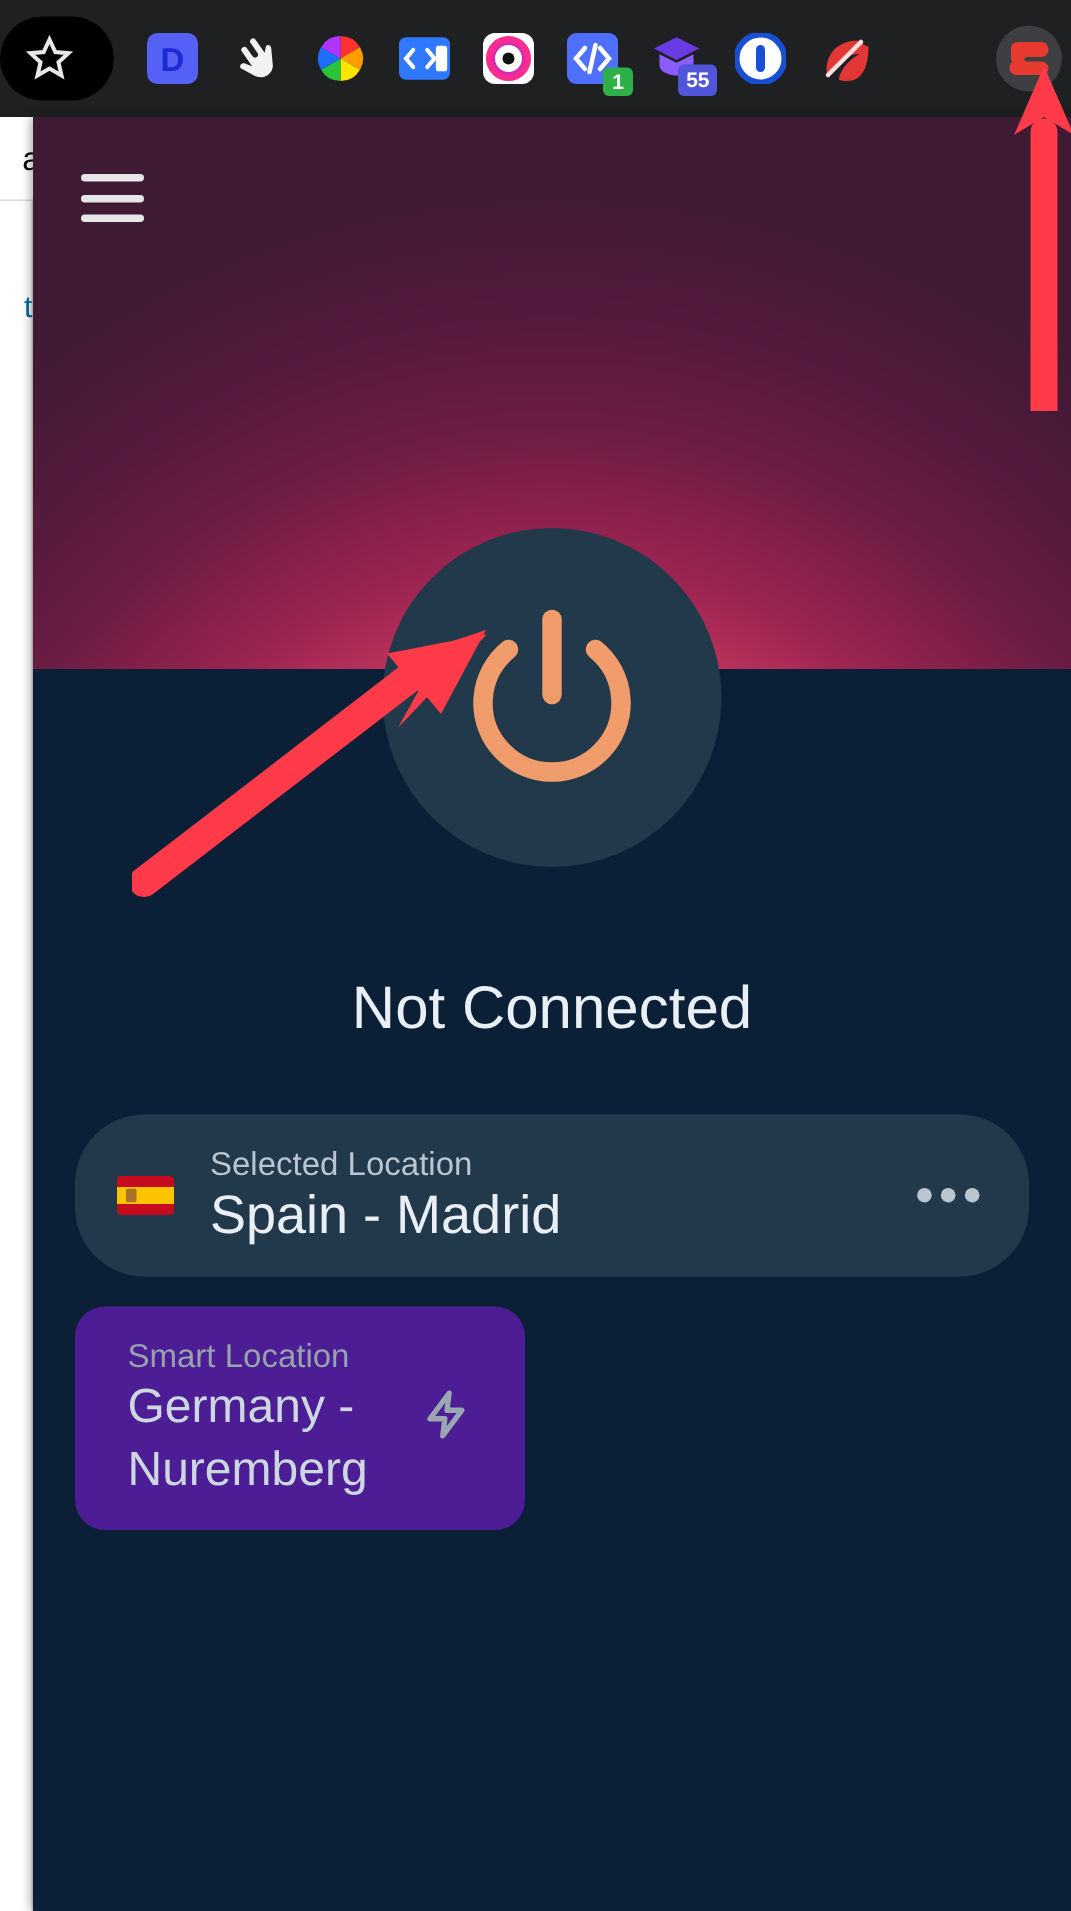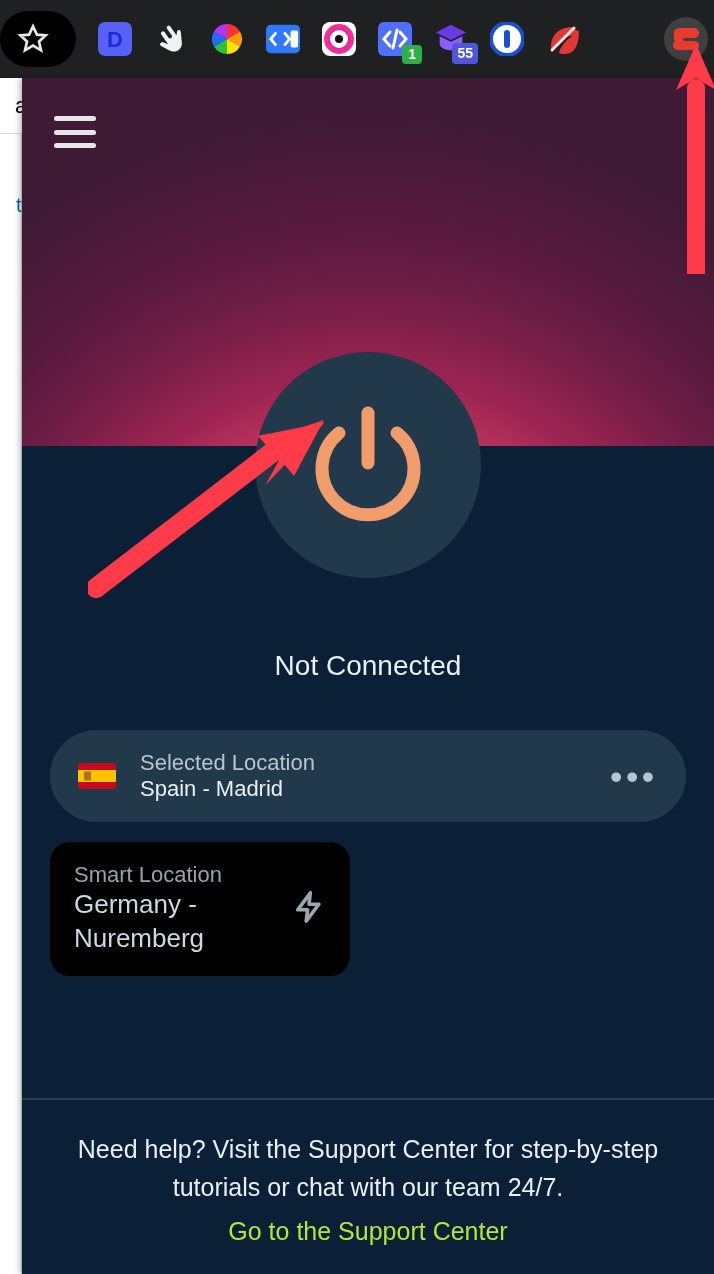--- a/index.html
+++ b/index.html
@@ -121,21 +121,21 @@
       background:#22384b;
       display:flex;align-items:center;justify-content:center;
       cursor:pointer;
     }
     .power-icon{color:#f09c6b;}
 
     .status-row{
       margin-top:204px;
       text-align:center;
       color:#e9eff5;
-      font-size:28px;
+      font-size:40px;
       font-weight:400;
     }
 
     .cards{
       padding:48px 28px 0;
     }
     .card-primary{
       background:#22384b;
       border-radius:46px;
       padding:20px 28px;
@@ -145,35 +145,35 @@
       cursor:pointer;
       justify-content:flex-end;
     }
     .flag{
       width:38px;height:26px;border-radius:3px;position:relative;overflow:hidden;flex:0 0 auto;
     }
     .flag-es{background:linear-gradient(#c60b1e 0 28%,#ffc400 28% 72%,#c60b1e 72% 100%);position:relative}
     .flag-es::after{content:"";position:absolute;left:6px;top:50%;transform:translateY(-50%);width:7px;height:9px;background:#a8732b;border-radius:1px;}
     .card-primary .txt{flex:1}
     .card-primary .label{color:#b9c5cf;font-size:22px}
-    .card-primary .value{color:#e9eff5;font-size:22px;font-weight:500}
+    .card-primary .value{color:#e9eff5;font-size:36px;font-weight:500}
     .dots{color:#b9c5cf;letter-spacing:4px;font-size:34px;font-weight:800;line-height:0;}
 
     .card-secondary{
       margin-top:20px;
-      background:#000000;
+      background:#4c1d95;
       border-radius:20px;
       width:300px;
-      padding:20px 24px;
+      padding:20px 35px;
       display:flex;align-items:center;gap:14px;
       cursor:pointer;
     }
     .card-secondary .txt{flex:1}
     .card-secondary .label{color:#96a3ad;font-size:22px}
-    .card-secondary .value{color:#cdd7df;font-size:26px;font-weight:400;line-height:1.3}
+    .card-secondary .value{color:#cdd7df;font-size:32px;font-weight:400;line-height:1.3}
     .bolt{color:#9aa7b1}
 
     .footer{
       margin-top:auto;
       border-top:2px solid #2c3f51;
       padding:30px 34px 28px;
       text-align:center;
     }
     .footer p{color:#e9eff5;font-size:25px;line-height:1.55}
     .footer a{color:#b7e63b;font-size:25px;text-decoration:none;display:inline-block;margin-top:10px;cursor:pointer}
@@ -310,24 +310,20 @@
         <div class="value">Germany - Nuremberg</div>
       </div>
       <div class="bolt">
         <svg width="34" height="34" viewBox="0 0 24 24" fill="none" stroke="currentColor" stroke-width="2.5" stroke-linejoin="round" stroke-linecap="round">
             <path d="M13 2L4 14h7l-1 8 9-12h-7l1-8z"></path>
           </svg>
       </div>
     </div>
   </div>
 
-  <div class="footer">
-    <p>Need help? Visit the Support Center for step-by-step tutorials or chat with our team 24/7.</p>
-    <a>Go to the Support Center</a>
-  </div>
 </div>
 
 <svg class="arrow-down" width="48" height="230" viewBox="0 0 48 230">
   <path d="M24 230 L24 44" stroke="#ff3b4a" stroke-width="18" stroke-linecap="round"></path>
   <path d="M24 0 L4 46 L24 34 L44 46 Z" fill="#ff3b4a"></path>
 </svg>
 <svg class="arrow-diag" width="240" height="200" viewBox="0 0 240 200">
   <path d="M8 190 L190 50" stroke="#ff3b4a" stroke-width="20" stroke-linecap="round"></path>
   <path d="M232 20 L168 42 L192 64 L182 90 Z" fill="#ff3b4a" transform="rotate(8 200 55)"></path>
   <path d="M236 22 L176 42 L206 78 Z" fill="#ff3b4a"></path>

